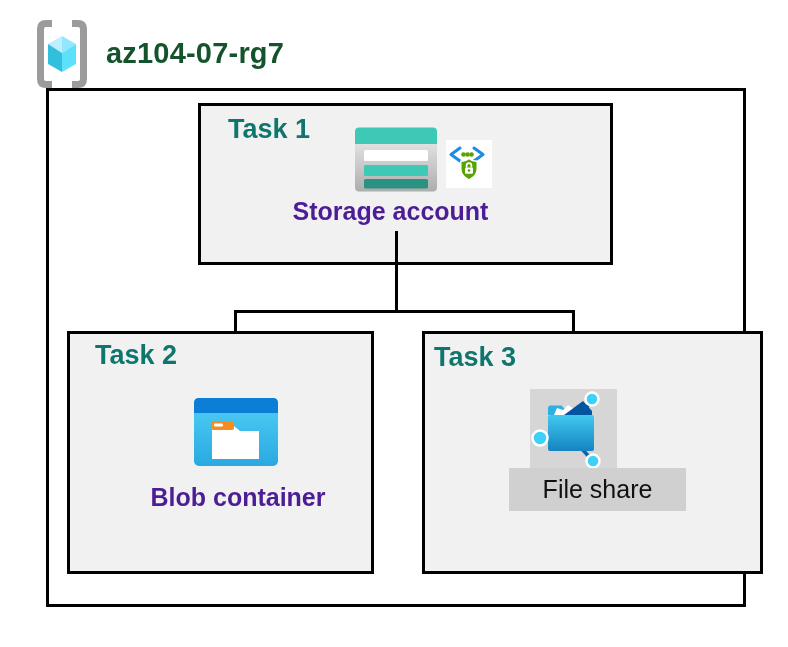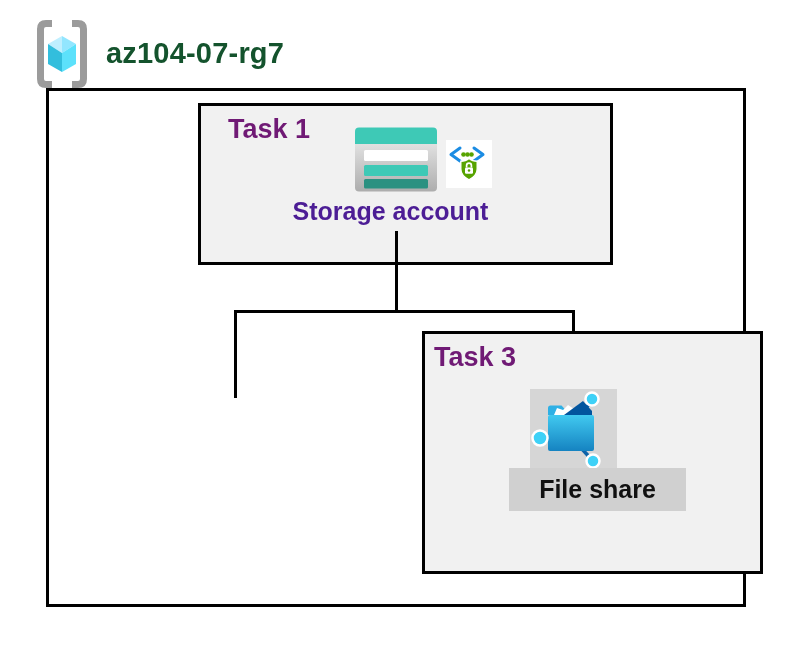--- a/index.html
+++ b/index.html
@@ -20,42 +20,42 @@
     position:absolute; left:46px; top:88px; width:694px; height:513px;
     border:3px solid #000; background:#ffffff;
   }
 
   
   .task-box { position:absolute; background:#f1f1f1; border:3px solid #000; }
   .task1 { left:198px; top:103px; width:409px; height:156px; }
   .task2 { left:67px;  top:331px; width:301px; height:237px; }
   .task3 { left:422px; top:331px; width:295px; height:237px;padding-left:40px; }
 
-  .task-label { position:absolute; font-size:27px; font-weight:700; color:#701a75; white-space:nowrap; }
+  .task-label { position:absolute; font-size:27px; font-weight:700; color:#0f766e; white-space:nowrap; }
   .task1 .task-label { left:27px; top:8px; }
   .task2 .task-label { left:25px; top:6px; }
   .task3 .task-label { left:9px;  top:8px; }
 
   .resource-label { position:absolute; font-size:25px; font-weight:700; color:#4c1d95; text-align:center; white-space:nowrap; }
   .storage-label { left:0; width:379px; top:91px; }
   .blob-label    { left:18px; width:300px; top:149px; }
 
   .storage-icon { position:absolute; left:154px; top:21px; }
   .sas-icon     { position:absolute; left:245px; top:34px; }
   .blob-icon    { position:absolute; left:124px; top:64px; }
 
   .fileshare-square {
     position:absolute; left:105px; top:55px; width:87px; height:79px;
     background:#d6d6d6;
   }
   .fileshare-square svg { overflow:visible; display:block; }
   .fileshare-labelbox {
     position:absolute; left:84px; top:134px; width:177px; height:43px;
     background:#d0d0d0; text-align:center; line-height:43px;
-    font-size:25px; font-weight:700; color:#111;
+    font-size:25px; font-weight:400; color:#111;
   }
 
   
   .connector { position:absolute; background:#000; }
   .conn-v1 { left:395px; top:231px; width:3px;   height:81px; }
   .conn-h1 { left:234px; top:310px; width:341px; height:3px;  }
   .conn-v2 { left:234px; top:310px; width:3px;   height:88px; }
   .conn-v3 { left:572px; top:310px; width:3px;   height:79px; }
 </style>
 </head>
@@ -107,20 +107,39 @@
     </svg>
 
     <span class="resource-label storage-label">Storage account</span>
   </div>
 
   <div class="connector conn-v1"></div>
   <div class="connector conn-h1"></div>
   <div class="connector conn-v2"></div>
   <div class="connector conn-v3"></div>
 
+  <div class="task-box task2">
+    <span class="task-label">Task 2</span>
+
+    <svg class="blob-icon" width="84" height="68" viewBox="0 0 84 68">
+      <defs>
+        <linearGradient id="blob-cyan" x1="0" y1="0" x2="0" y2="1">
+          <stop offset="0" stop-color="#4fd0f4"></stop>
+          <stop offset="1" stop-color="#2aa9e1"></stop>
+        </linearGradient>
+      </defs>
+      <rect x="0" y="0" width="84" height="68" rx="5" fill="url(#blob-cyan)"></rect>
+      <path d="M0,5 Q0,0 5,0 H79 Q84,0 84,5 V15 H0 Z" fill="#0b7ed8"></path>
+      <path d="M18,61 V28 H40 L46,33 H65 V61 Z" fill="#ffffff"></path>
+      <rect x="17" y="23" width="23" height="9" rx="2" fill="#f68c1f"></rect>
+      <rect x="20" y="25.5" width="9" height="3" rx="1.2" fill="#ffffff"></rect>
+    </svg>
+
+    <span class="resource-label blob-label">Blob container</span>
+  </div>
 
   <div class="task-box task3">
     <span class="task-label">Task 3</span>
 
     <div class="fileshare-square">
       <svg width="87" height="79" viewBox="0 0 87 79">
         <defs>
           <linearGradient id="fs-blue" x1="0" y1="0" x2="0" y2="1">
             <stop offset="0" stop-color="#41c9f0"></stop>
             <stop offset="1" stop-color="#1583c1"></stop>

